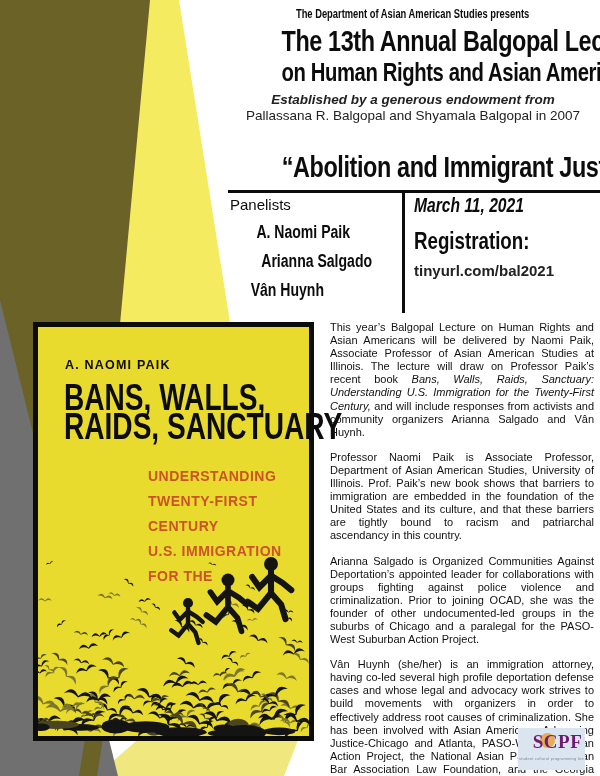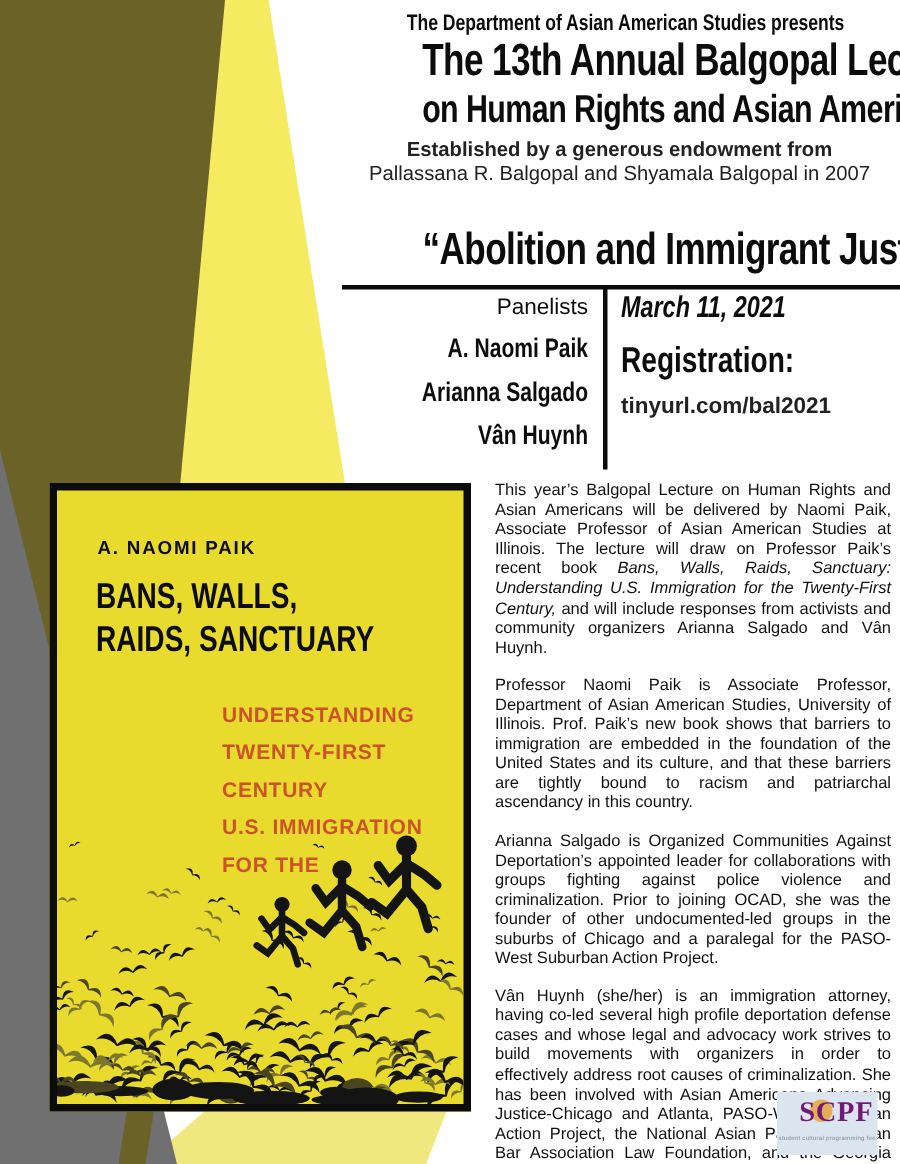--- a/index.html
+++ b/index.html
@@ -17,46 +17,46 @@
   #shape-gray{background:#707070;clip-path:polygon(0px 300px,118px 776px,0px 776px);}
   #shape-sliver{background:#6a6227;clip-path:polygon(86px 732px,104px 732px,97px 776px,79px 776px);}
   
   .cond{display:inline-block;white-space:nowrap;font-weight:bold;
         font-family:"Liberation Sans",sans-serif;transform:scaleX(.78);}
   .cond.c-center{transform-origin:center center;}
   .cond.c-right{transform-origin:right center;}
   .cond.c-left{transform-origin:left center;}
   .center-line{left:230px;width:366px;text-align:center;}
   
-  #presents{top:7px;font-size:15px;letter-spacing:0px;}
+  #presents{top:7px;font-size:12px;letter-spacing:0px;}
   #title1{top:24px;font-size:30px;letter-spacing:-.5px;}
   #title2{top:57px;font-size:26px;letter-spacing:-.5px;}
-  #endow1{top:92px;font-size:13.5px;font-weight:bold;color:#222;}
+  #endow1{top:92px;font-size:13.5px;font-weight:bold;color:#222;font-style:italic;}
   #endow2{top:108px;font-size:13.5px;font-weight:normal;color:#222;}
   #lecture-title{top:150px;font-size:30px;letter-spacing:-.5px;}
   #rule{left:228px;top:190px;width:372px;height:3px;background:#0c0c0c;}
   #divider{left:402px;top:190px;width:3px;height:123px;background:#0c0c0c;}
   
-  #panel-left{left:230px;top:196px;width:162px;text-align:right;}
+  #panel-left{left:230px;top:196px;width:162px;text-align:left;}
   #panelists-label{font-size:15px;margin-bottom:5px;}
   .panelist{font-size:18px;line-height:29px;}
   #panel-right{left:414px;top:194px;width:180px;text-align:left;}
   #event-date{font-size:20px;line-height:22px;font-style:italic;}
   #event-time{font-size:18px;margin-top:11px;}
   #reg-label{font-size:24px;margin-top:11px;}
   #reg-url{font-size:15px;margin-top:7px;color:#222;font-weight:bold;}
   
   #body-col{left:330px;top:321px;width:264px;font-size:11px;line-height:13.1px;
             text-align:justify;color:#111;}
   #body-col p{margin:0 0 12px 0;}
   
   #book{left:33px;top:322px;width:271px;height:409px;background:#e8db2d;
         border:5px solid #0c0c0c;}
   #book-author{left:27px;top:31px;font-size:12.5px;font-weight:bold;letter-spacing:1.2px;}
-  #book-title{left:26px;top:56px;font-size:24px;line-height:29px;letter-spacing:0px;}
+  #book-title{left:26px;top:56px;font-size:36px;line-height:29px;letter-spacing:0px;}
   #book-sub{left:110px;top:137px;font-size:14px;font-weight:bold;color:#cc5229;
             line-height:25px;letter-spacing:.5px;}
   #flock{left:0px;top:200px;width:271px;height:209px;}
   
   #logo{left:518px;top:728px;width:67px;height:42px;background:#dbe5ef;}
   #logo-dot{position:absolute;left:22px;top:5px;width:15px;height:15px;border-radius:50%;
             background:#e8a33d;opacity:.85;}
   #logo-text{position:absolute;left:0;top:3px;width:79px;text-align:center;
              font-family:"Liberation Serif",serif;font-weight:bold;font-size:19px;
              color:#701a75;letter-spacing:.5px;}

